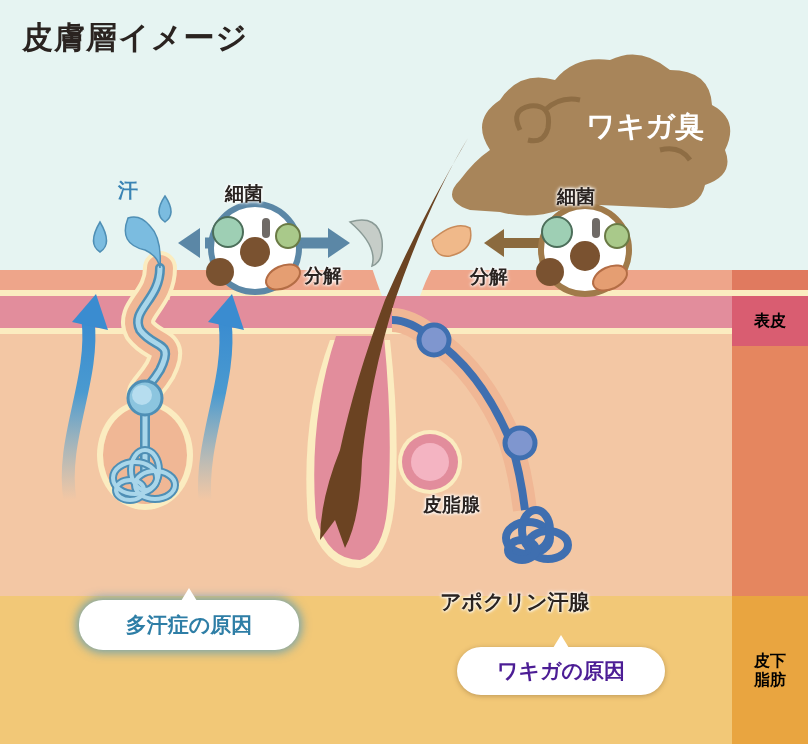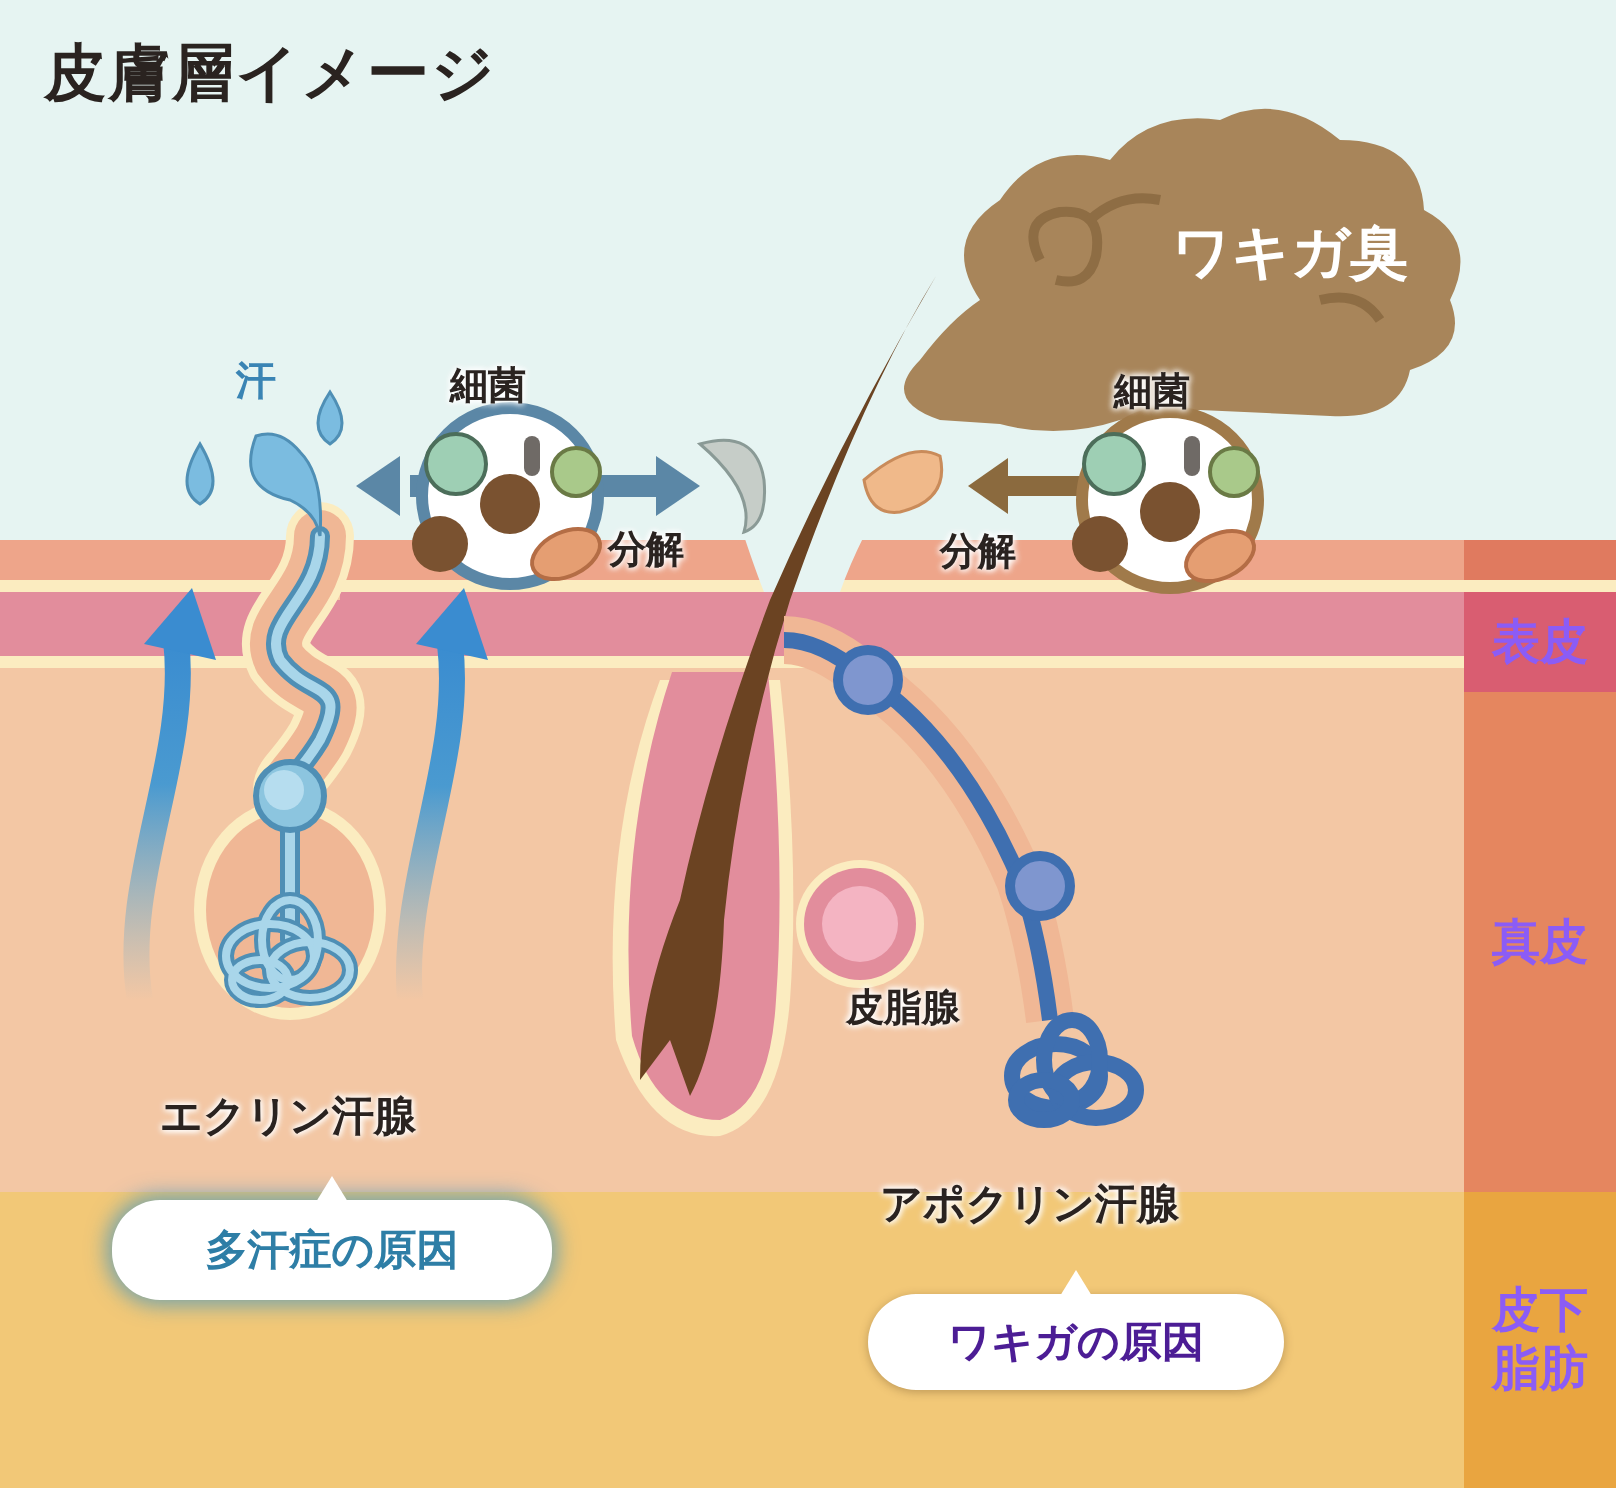--- a/index.html
+++ b/index.html
@@ -2,22 +2,22 @@
 <html><head>
 <meta charset="utf-8">
 <style>
   html,body{margin:0;padding:0;}
   body{width:808px;height:744px;overflow:hidden;background:#e6f4f2;font-family:"DejaVu Sans","Liberation Sans",sans-serif;}
   .stage{position:relative;width:808px;height:724px;}
   svg.art{position:absolute;left:0;top:0;}
   .lbl{position:absolute;font-weight:bold;white-space:nowrap;line-height:1;}
   .title{left:22px;top:22px;font-size:31px;color:#2a2320;letter-spacing:1px;}
   .dark{color:#2a2320;font-size:19px;text-shadow:0 0 3px #fff,0 0 3px #fff,0 0 4px #fff;}
-  .side{position:absolute;left:732px;width:76px;color:#8b5cf6;font-weight:bold;font-size:24px;text-align:center;display:flex;align-items:center;justify-content:center;line-height:1.2;}
-  .bubble{position:absolute;background:#fff;border-radius:24px;font-weight:bold;font-size:21px;text-align:center;display:flex;align-items:center;justify-content:center;}
+  .side{position:absolute;left:732px;width:76px;color:#000000;font-weight:bold;font-size:16px;text-align:center;display:flex;align-items:center;justify-content:center;line-height:1.2;}
+  .bubble{position:absolute;background:#fff;border-radius:24px;font-weight:bold;font-size:21px;text-align:center;display:flex;align-items:center;justify-content:center;margin-left:23px;}
   .bubble::before{content:"";position:absolute;left:50%;top:-12px;margin-left:-8px;border-left:8px solid transparent;border-right:8px solid transparent;border-bottom:13px solid #fff;}
   .b-blue{left:56px;top:600px;width:220px;height:50px;color:#2e7ea6;box-shadow:0 0 10px 3px rgba(70,150,190,.7);}
   .b-brown{left:434px;top:647px;width:208px;height:48px;color:#4c1d95;box-shadow:0 1px 5px rgba(90,60,30,.35);}
 </style>
 </head>
 <body>
 
 <div class="stage">
 
 <svg class="art" width="808" height="744" viewBox="0 0 808 744">
@@ -148,30 +148,28 @@
 
 <div class="lbl title">皮膚層イメージ</div>
 
 <div class="lbl" style="left:118px;top:180px;font-size:20px;color:#3a84b4;">汗</div>
 <div class="lbl dark" style="left:225px;top:184px;">細菌</div>
 <div class="lbl dark" style="left:304px;top:266px;">分解</div>
 <div class="lbl" style="left:558px;top:112px;font-size:29px;color:#fff;margin-left:28px;">ワキガ臭</div>
 <div class="lbl dark" style="left:557px;top:187px;">細菌</div>
 <div class="lbl dark" style="left:470px;top:267px;">分解</div>
 <div class="lbl dark" style="left:388px;top:495px;padding-left:35px;">皮脂腺</div>
-<div class="lbl dark" style="left:80px;top:548px;font-size:21px;">エクリン汗腺</div>
 <div class="lbl dark" style="left:440px;top:592px;font-size:21px;">アポクリン汗腺</div>
 
 <div class="bubble b-blue">
       <span>多汗症の原因</span>
     </div>
 <div class="bubble b-brown">
       <span>ワキガの原因</span>
     </div>
 
 <div class="side" style="top:296px;height:50px;">表皮</div>
-<div class="side" style="top:346px;height:250px;">真皮</div>
 <div class="side" style="top:596px;height:148px;flex-direction:column;border-radius:26px;">
   <span>皮下</span>
   <span>脂肪</span>
 </div>
 
 </div>
 
 </body></html>

